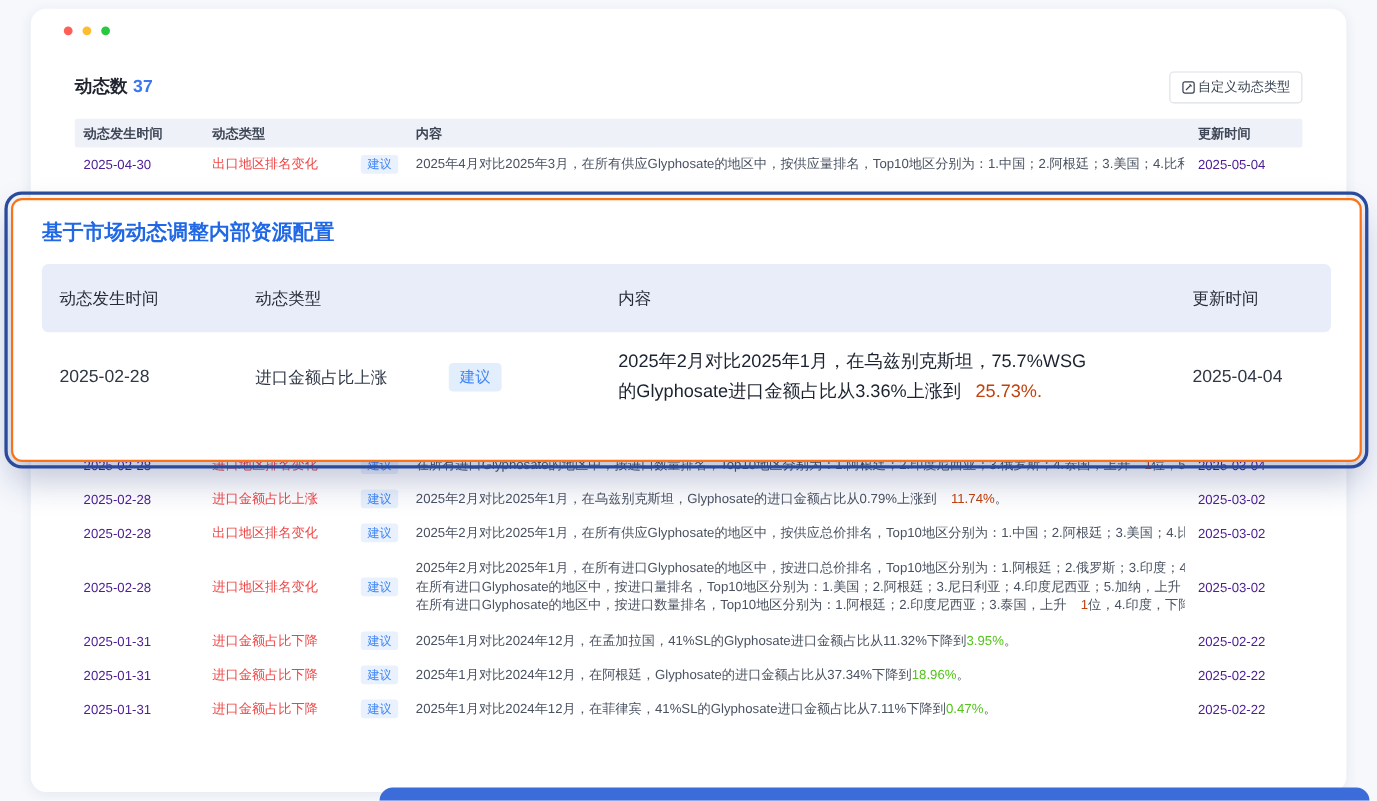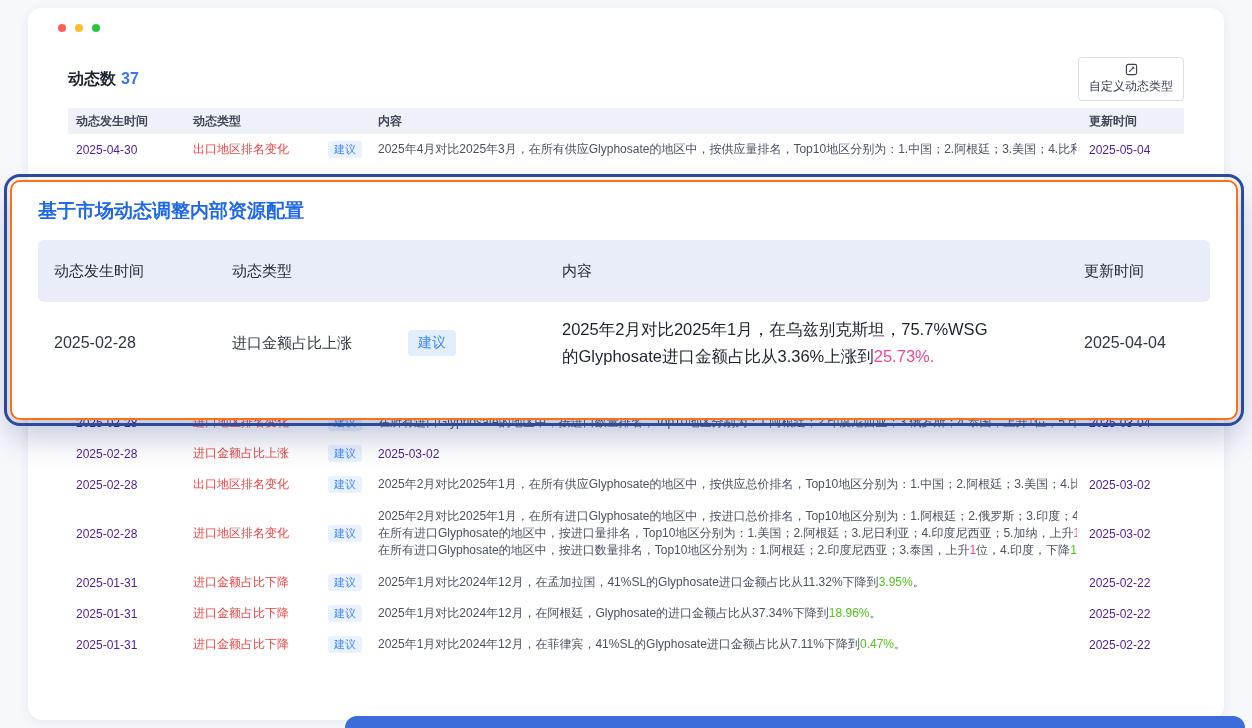--- a/index.html
+++ b/index.html
@@ -30,21 +30,21 @@
   .section-head {
     margin-top: 58px; height: 26px;
     display: flex; align-items: center; justify-content: space-between;
   }
   .stats { font-size: 16px; font-weight: 700; color: #1f2430; }
   .stats .count { color: #3a77f0; margin-left: 5px; }
   .custom-btn {
     display: flex; align-items: center; gap: 2px;
     border: 1px solid #dcdfe6; border-radius: 4px;
     background: #fff; padding: 5px 10px;
-    font-size: 12px; color: #374151; cursor: pointer; flex-direction: column;
+    font-size: 12px; color: #374151; cursor: pointer;
   }
   .custom-btn svg { display: block; }
 
   
   .thead {
     margin-top: 16px; height: 26px;
     background: #eef1f7; border-radius: 2px;
     display: flex; align-items: center;
     font-size: 12px; font-weight: 600; color: #3f4656;
   }
@@ -59,21 +59,21 @@
   }
   .t-row.multi { padding: 8px 0; }
   .c-date, .c-update { color: #4c1d95; }
   .c-type-label { color: #ef4444; }
   .c-badge {
     margin-left: auto; margin-right: 16px;
     background: #e8f1fd; color: #4086f4;
     font-size: 11px; padding: 1px 6px; border-radius: 3px;
   }
   .cline { white-space: nowrap; overflow: hidden; line-height: 17px; }
-  .seg-red { color: #ec4899; }
+  .seg-red { color: #c2410c; margin-left: 13px; }
   .seg-green { color: #52c41a; }
   .popup-gap { height: 242px; }
 
   
   .popup {
     position: absolute; left: 10px; top: 180px;
     width: 1228px; height: 240px;
     background: #fff;
     border: 2px solid #f97316;
     border-radius: 10px;
@@ -169,20 +169,23 @@
           </div>
     <div class="c4 c-update">2025-03-04</div>
   </div>
 
   <div class="t-row">
     <div class="c1 c-date">2025-02-28</div>
     <div class="c2">
       <span class="c-type-label">进口金额占比上涨</span>
       <span class="c-badge">建议</span>
     </div>
+    <div class="c3 c-content">
+            <div class="cline">2025年2月对比2025年1月，在乌兹别克斯坦，Glyphosate的进口金额占比从0.79%上涨到<span class="seg-red">11.74%</span>。</div>
+          </div>
     <div class="c4 c-update">2025-03-02</div>
   </div>
 
   <div class="t-row">
     <div class="c1 c-date">2025-02-28</div>
     <div class="c2">
       <span class="c-type-label">出口地区排名变化</span>
       <span class="c-badge">建议</span>
     </div>
     <div class="c3 c-content">

